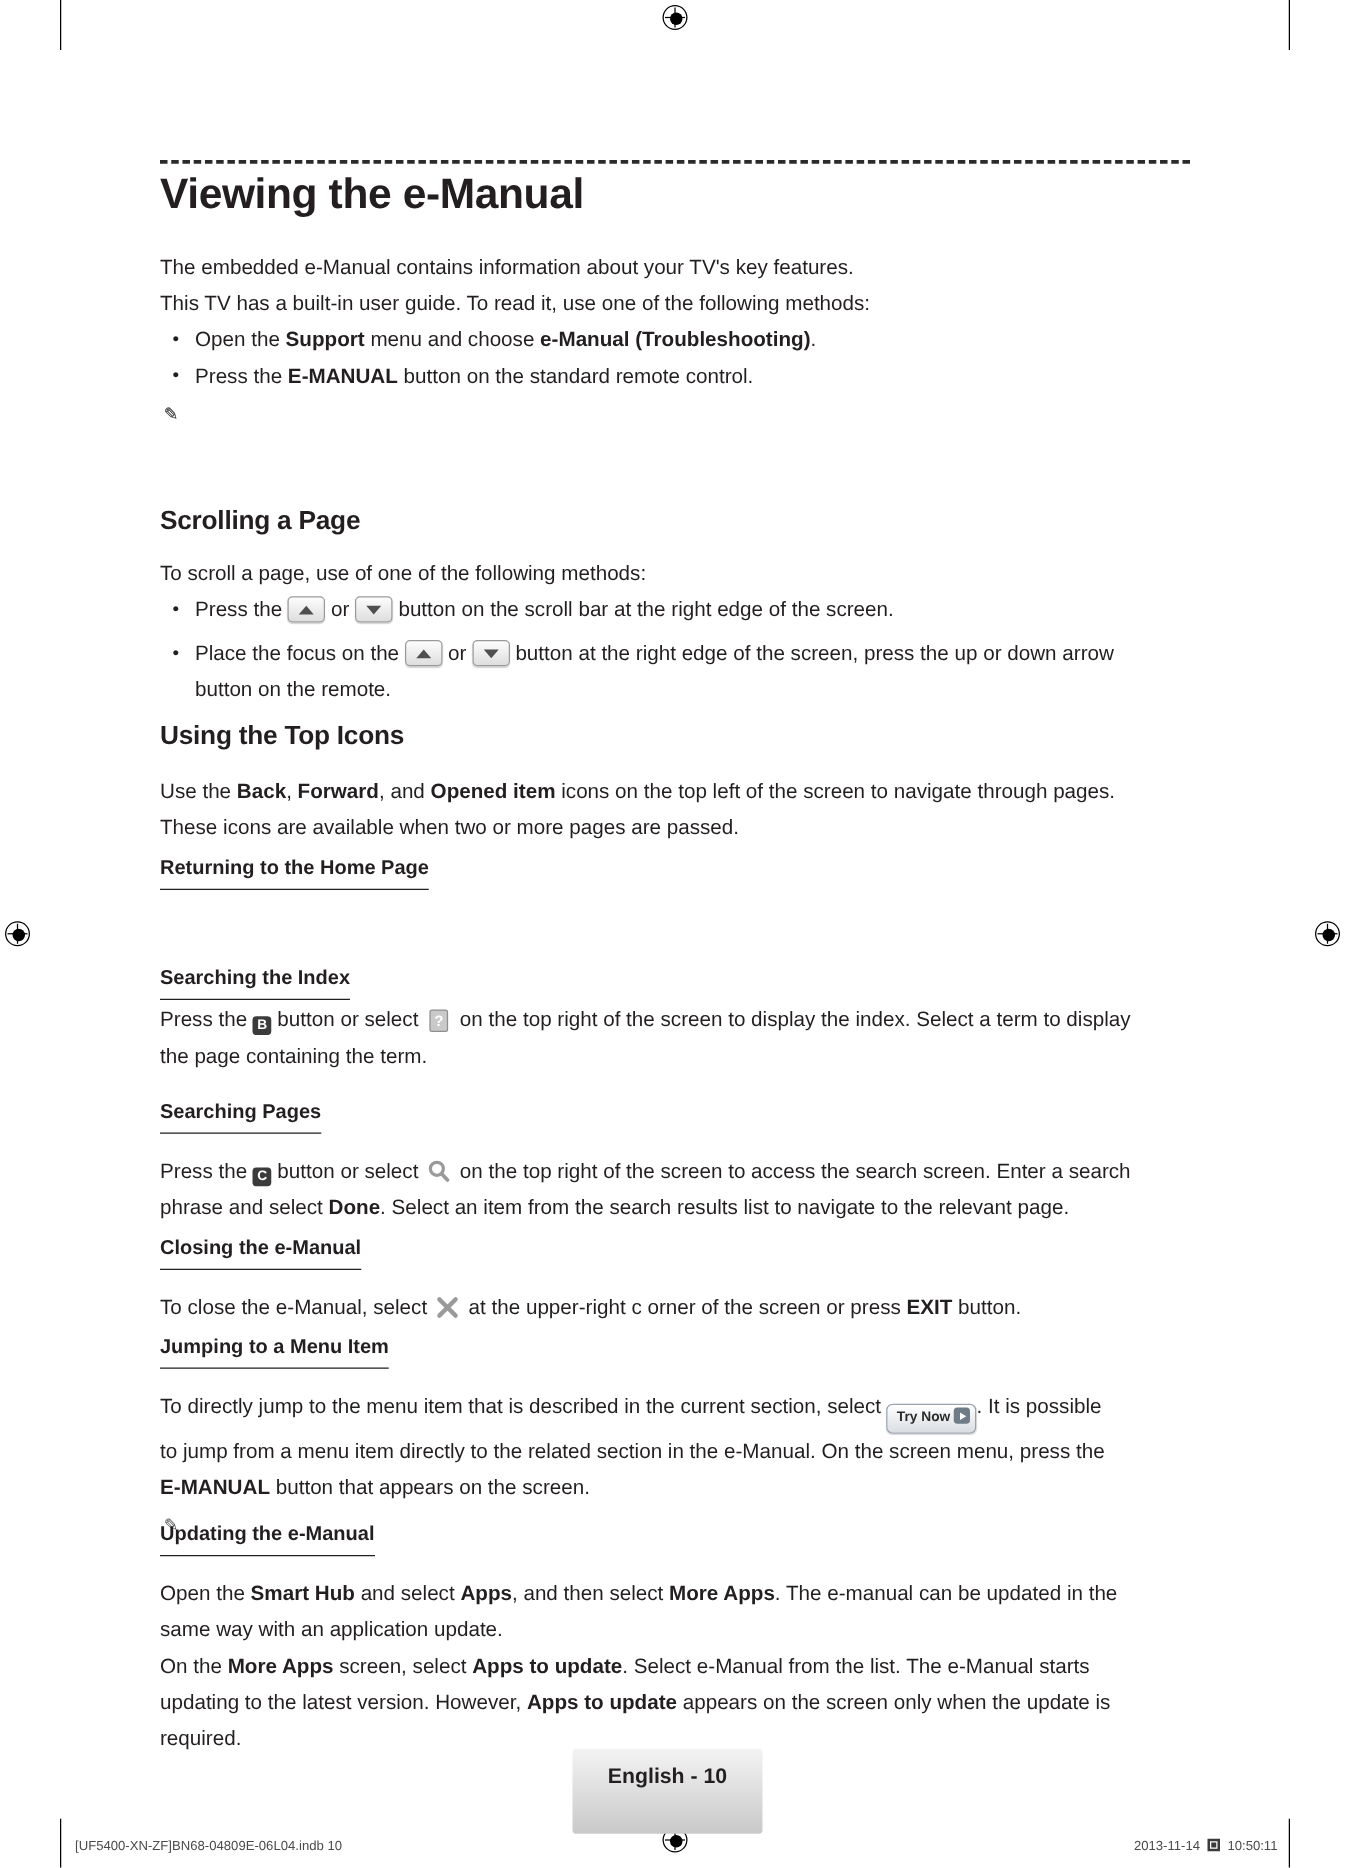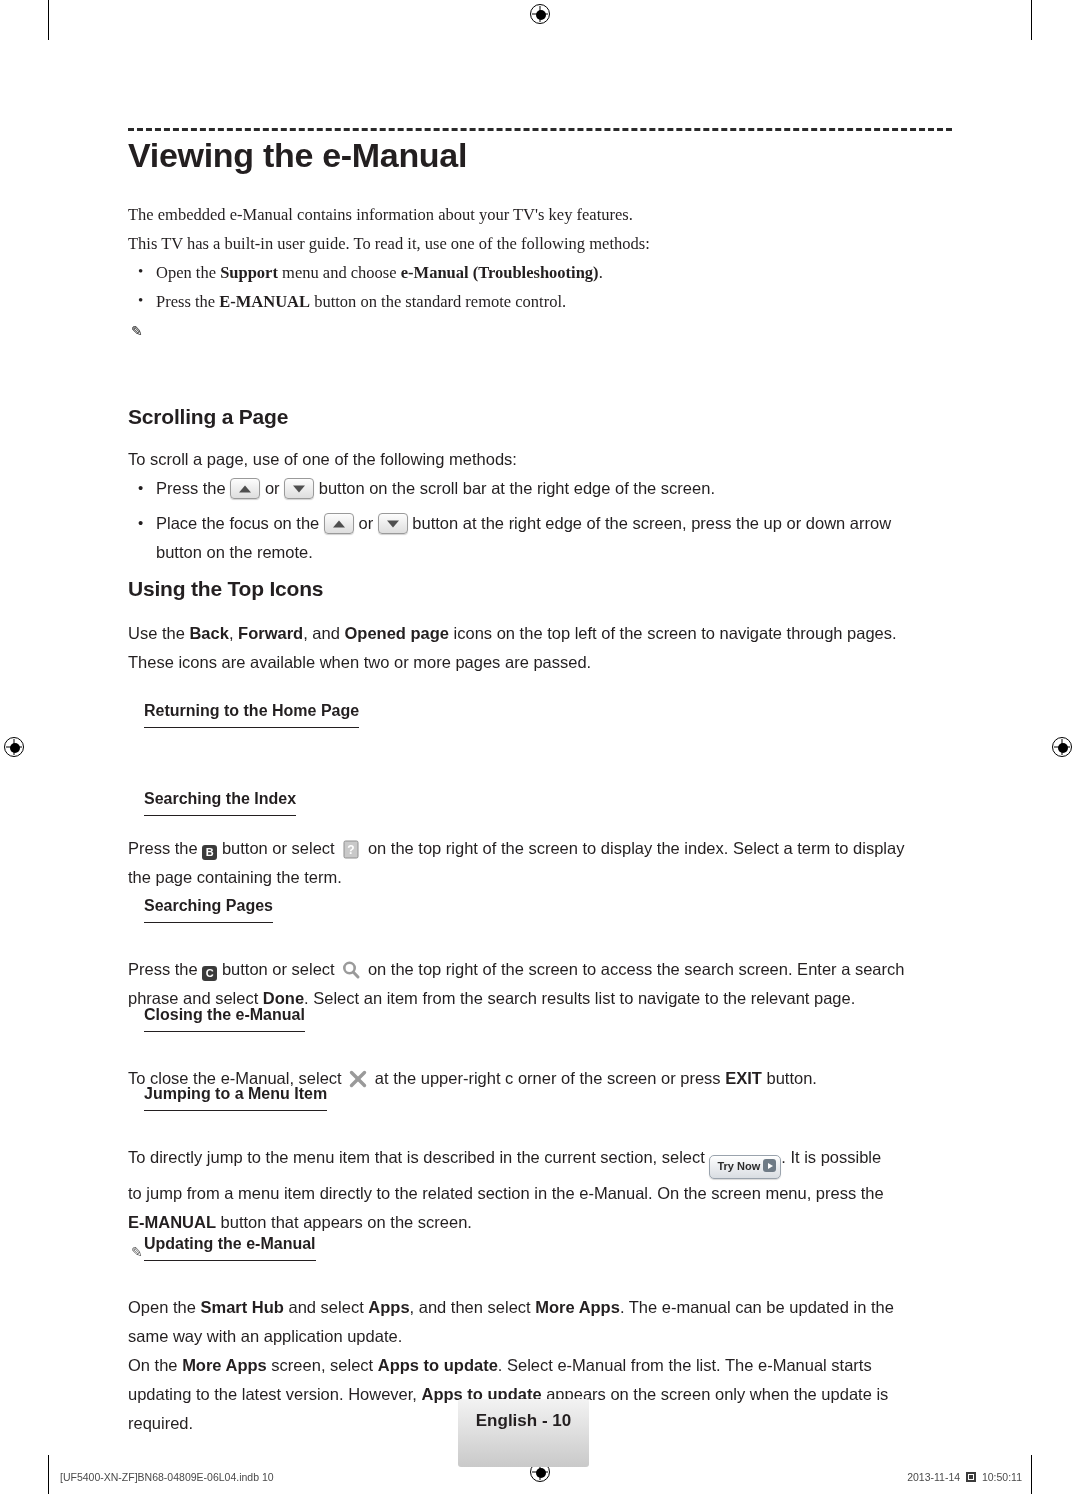--- a/index.html
+++ b/index.html
@@ -112,21 +112,21 @@
 
   h2.sec {
     margin: 0;
     font-size: 21px;
     font-weight: bold;
     letter-spacing: -0.2px;
     color: #231f20;
   }
 
   h3.sub {
-    margin: 16px;
+    margin: 0;
     font-size: 16px;
     font-weight: bold;
     display: inline-block;
     border-bottom: 1.5px solid #231f20;
     padding-bottom: 2px;
   }
 
   b { font-weight: bold; }
 
   
@@ -222,21 +222,21 @@
     border-top: 3px solid transparent;
     border-bottom: 3px solid transparent;
     border-left: 5px solid #fff;
   }
 
   
   .page-badge {
     position: absolute;
     left: 458px;
     top: 1399px;
-    width: 131px;
+    width: 152px;
     height: 68px;
     background: linear-gradient(#f3f3f3, #c9c9c9);
     border-radius: 3px;
     text-align: center;
     font-size: 17px;
     font-weight: bold;
     color: #231f20;
     line-height: 44px;
   }
 
@@ -286,21 +286,21 @@
 <div class="reg-target" style="left:1052px; top:737px;">
     <span class="reg-dot"></span>
   </div>
 <div class="reg-target" style="left:530px; top:1462px;">
     <span class="reg-dot"></span>
   </div>
 
 <div class="dashed-rule"></div>
 <h1 class="title">Viewing the e-Manual</h1>
 
-<div class="body-block" style="top:200px;font-family:Liberation Serif, serif;">
+<div class="body-block" style="top:200px;">
   <p>The embedded e-Manual contains information about your TV's key features.</p>
   <p>This TV has a built-in user guide. To read it, use one of the following methods:</p>
   <p class="bullet-line">
     <span class="bul">•</span>
     <span>Open the </span><b>Support</b><span> menu and choose </span><b>e-Manual (Troubleshooting)</b><span>.</span>
   </p>
   <p class="bullet-line">
     <span class="bul">•</span>
     <span>Press the </span><b>E-MANUAL</b><span> button on the standard remote control.</span>
   </p>
@@ -322,21 +322,21 @@
   <p class="bullet-line" style="margin-top:6px;">
     <span class="bul">•</span>
     <span>Place the focus on the </span><span class="chip chip-arrow"><span class="tri tri-up"></span></span><span> or </span><span class="chip chip-arrow"><span class="tri tri-down"></span></span><span> button at the right edge of the screen, press the up or down arrow</span><br>
     <span>button on the remote.</span>
   </p>
 </div>
 
 <div class="body-block" style="top:574px;">
   <h2 class="sec">Using the Top Icons</h2>
   <p style="margin-top:16px;">
-    <span>Use the </span><b>Back</b><span>, </span><b>Forward</b><span>, and </span><b>Opened page</b><span> icons on the top left of the screen to navigate through pages.</span><br>
+    <span>Use the </span><b>Back</b><span>, </span><b>Forward</b><span>, and </span><b>Opened item</b><span> icons on the top left of the screen to navigate through pages.</span><br>
     <span>These icons are available when two or more pages are passed.</span>
   </p>
 </div>
 
 <div class="body-block" style="top:680px;">
   <h3 class="sub">Returning to the Home Page</h3>
 </div>
 
 <div class="body-block" style="top:768px;">
   <h3 class="sub">Searching the Index</h3>

